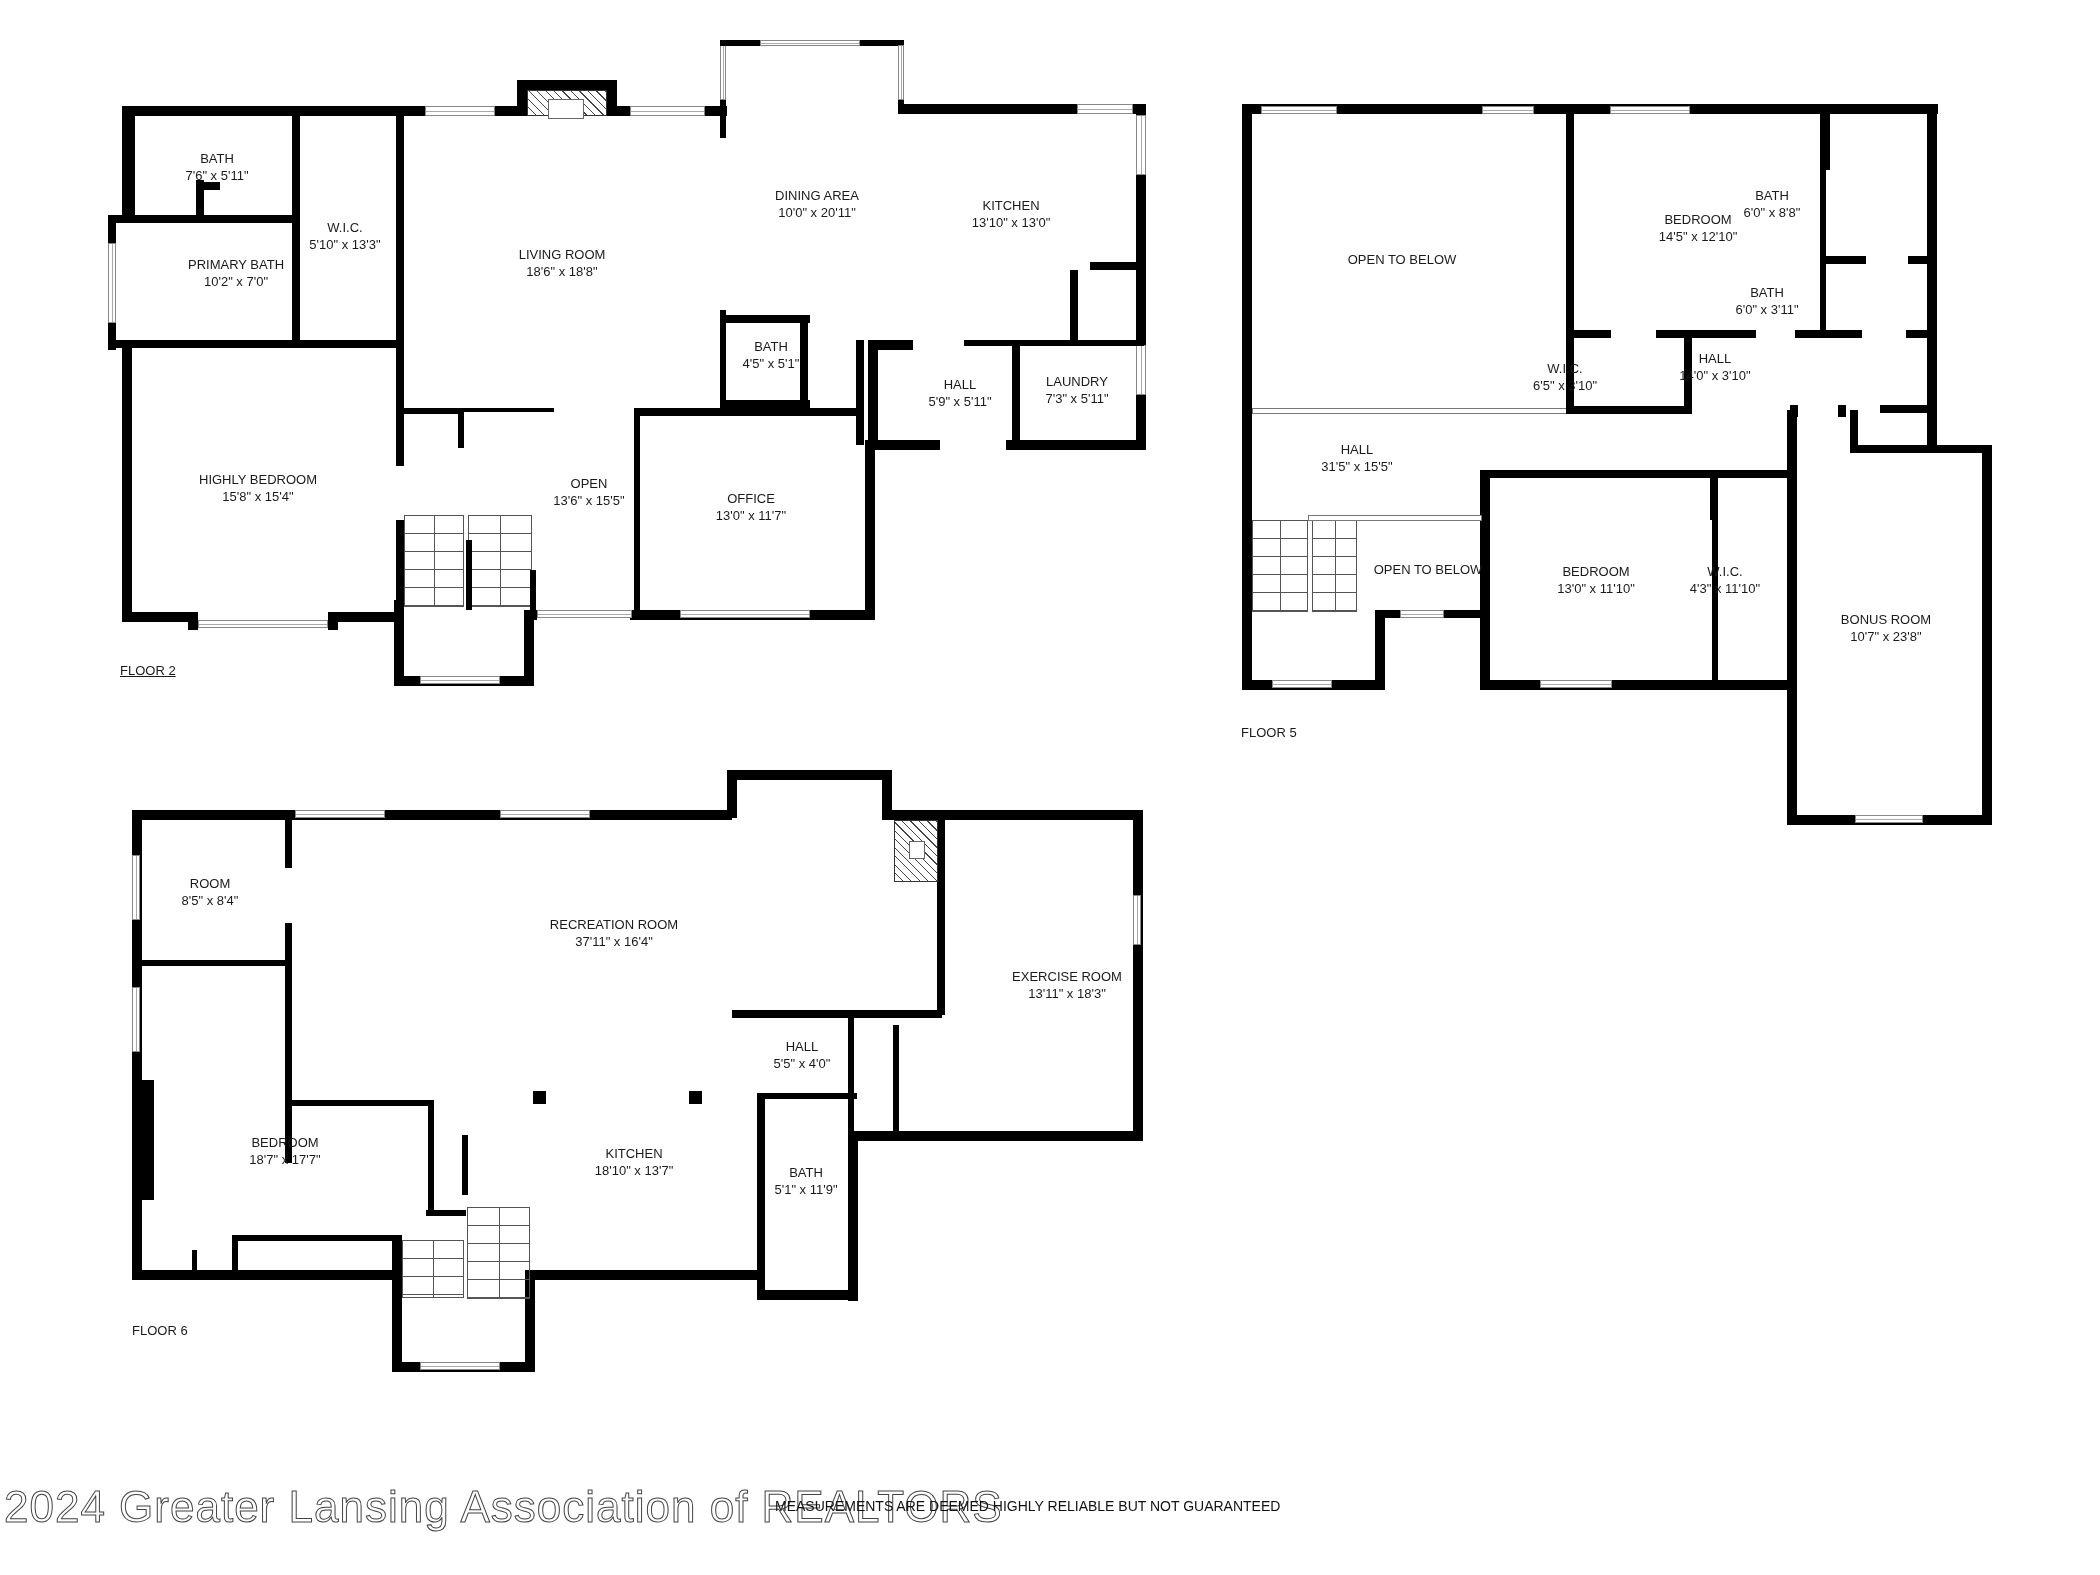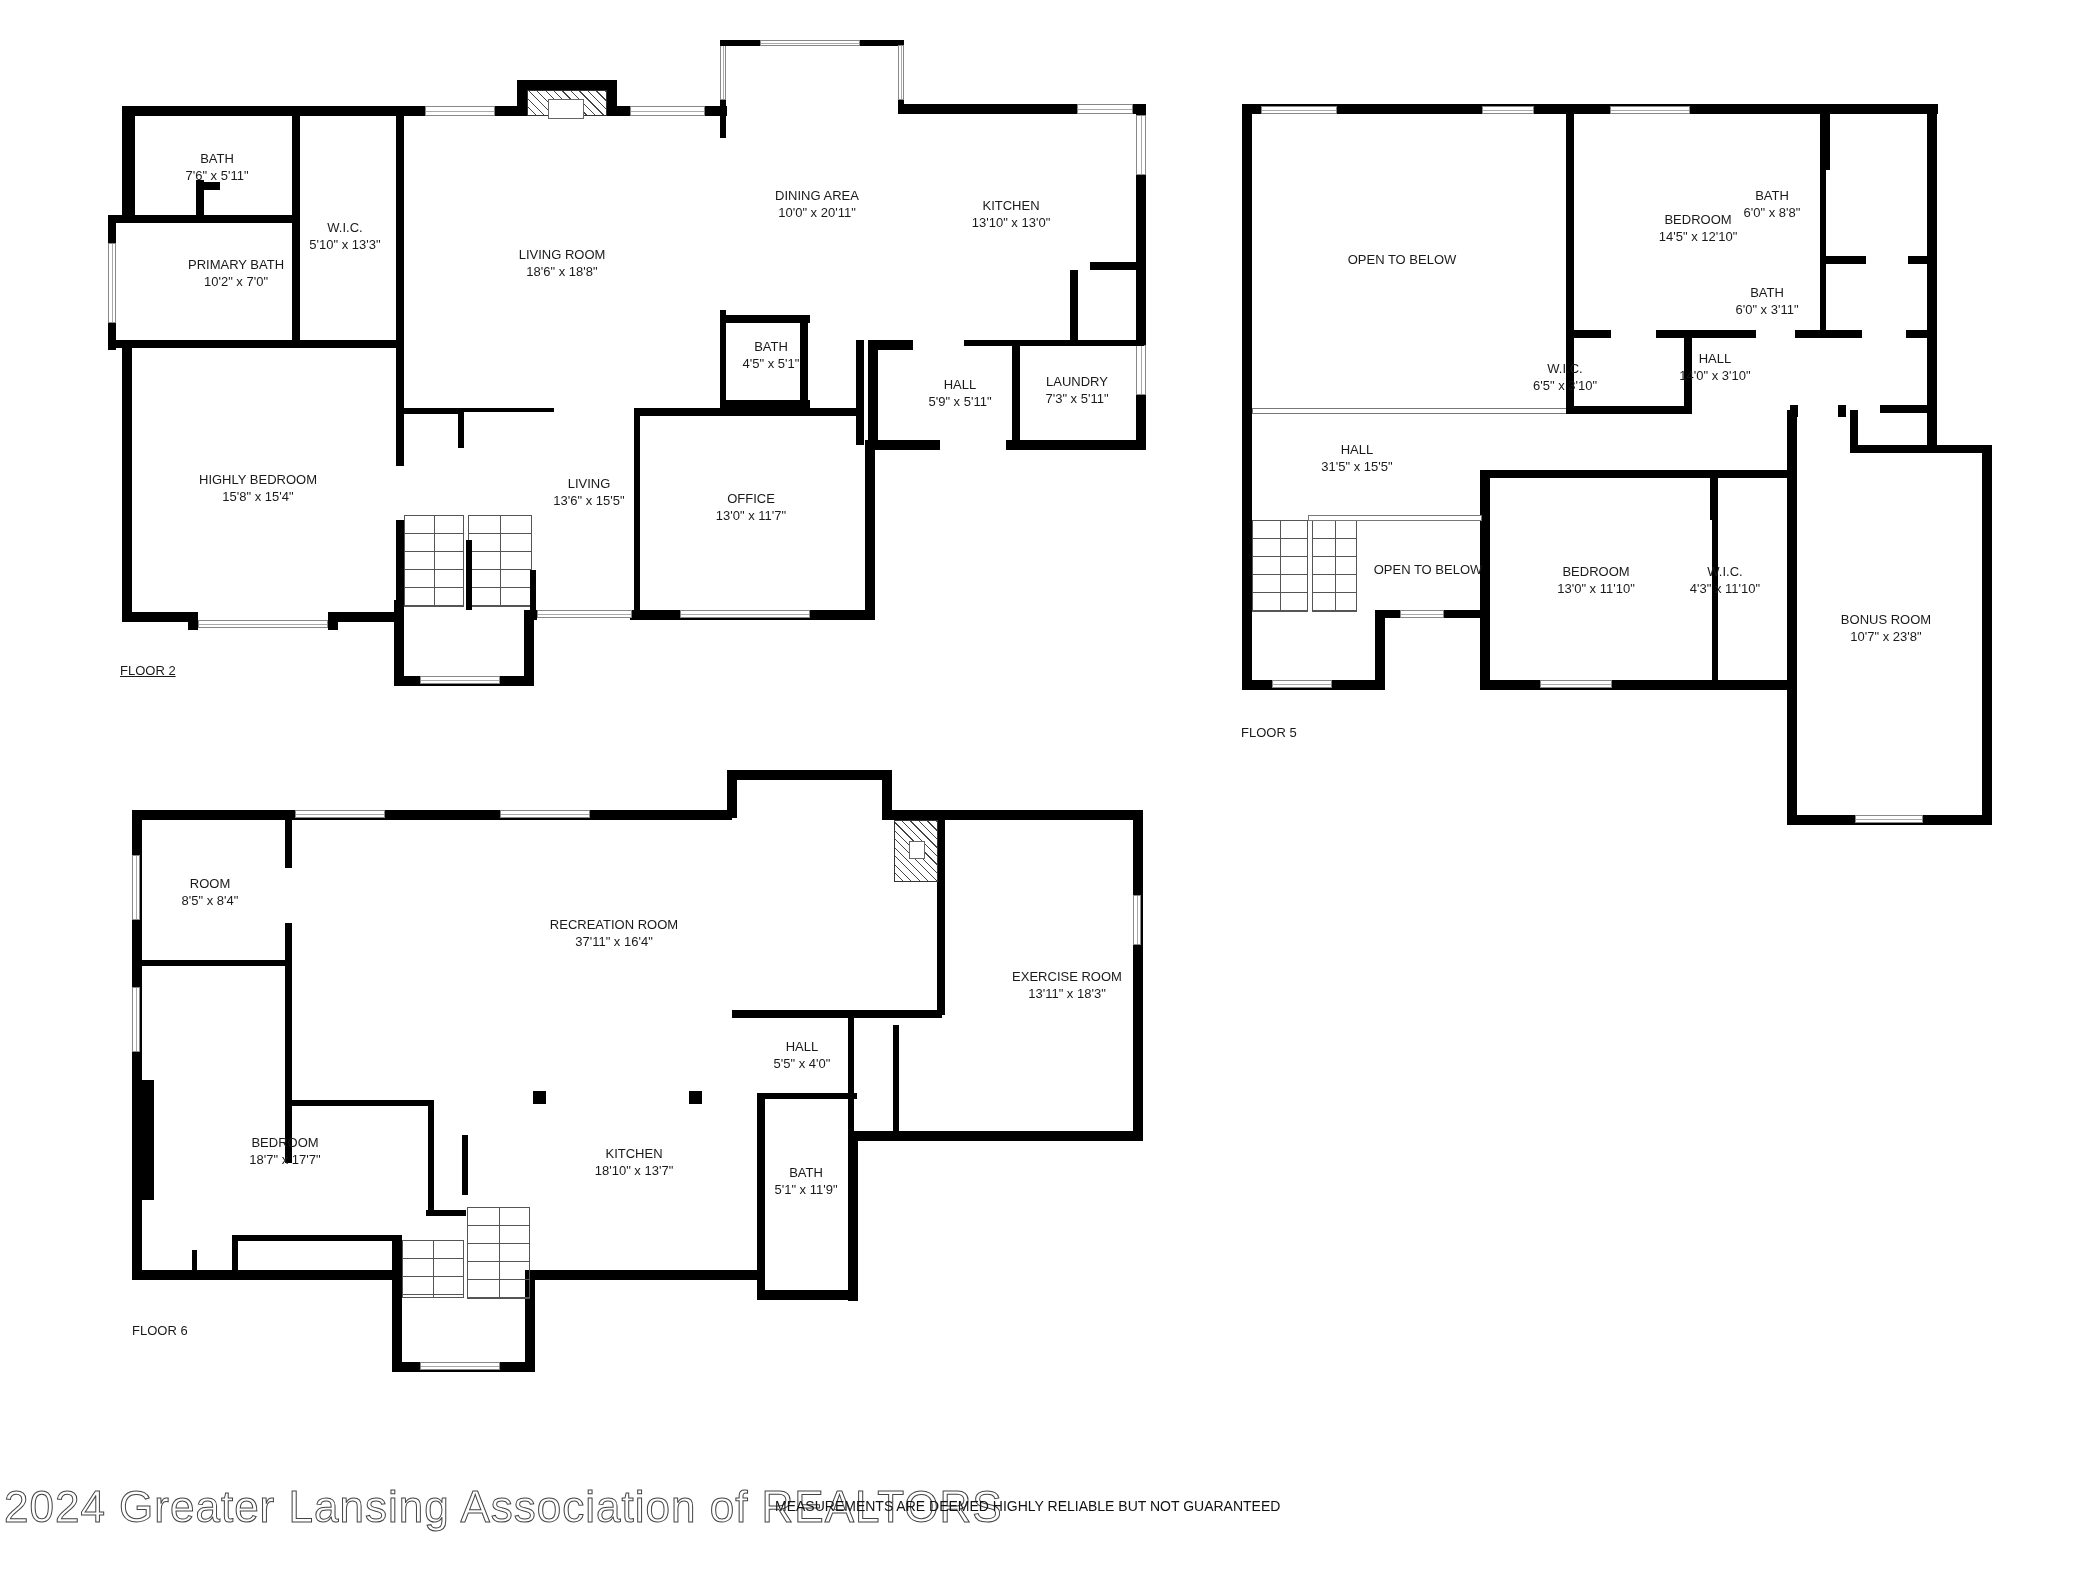--- a/index.html
+++ b/index.html
@@ -142,21 +142,21 @@
       </div>
     <div class="room" style="left:1077px;top:390px;">
         <span class="name">LAUNDRY</span>
         <span class="dim">7'3" x 5'11"</span>
       </div>
     <div class="room" style="left:258px;top:488px;">
         <span class="name">HIGHLY BEDROOM</span>
         <span class="dim">15'8" x 15'4"</span>
       </div>
     <div class="room" style="left:589px;top:492px;">
-        <span class="name">LIVING</span>
+        <span class="name">OPEN</span>
         <span class="dim">13'6" x 15'5"</span>
       </div>
     <div class="room" style="left:751px;top:507px;">
         <span class="name">OFFICE</span>
         <span class="dim">13'0" x 11'7"</span>
       </div>
 
     <div class="floor-label" style="left:120px;top:663px;text-decoration:underline;">FLOOR 2</div>
   </div>
 

